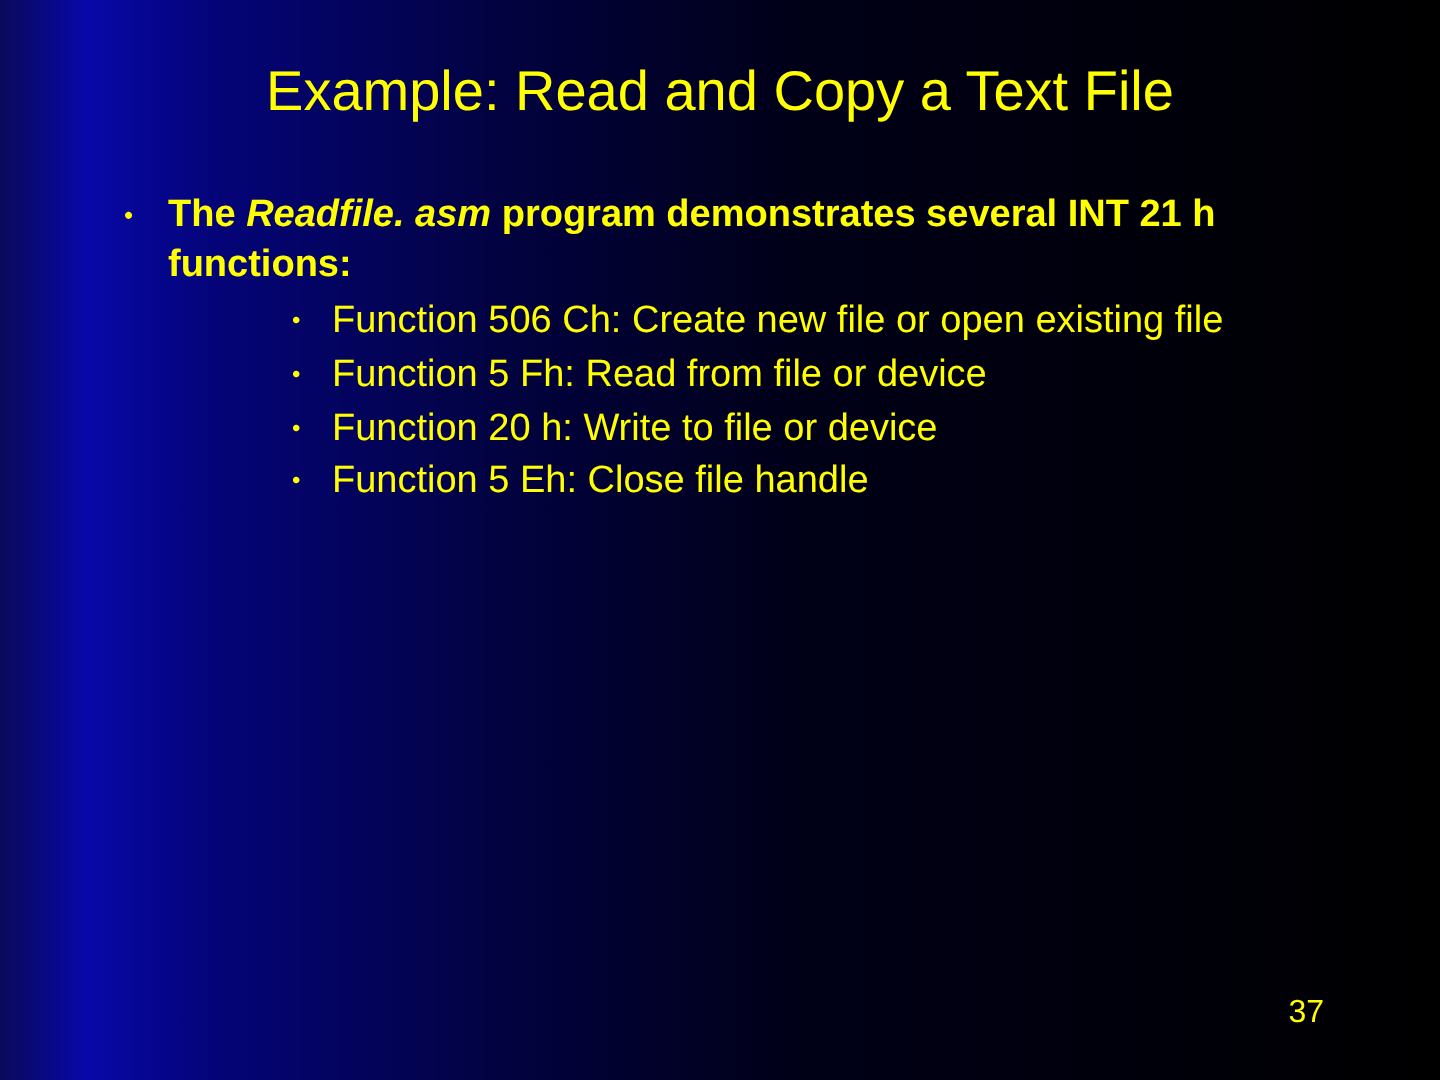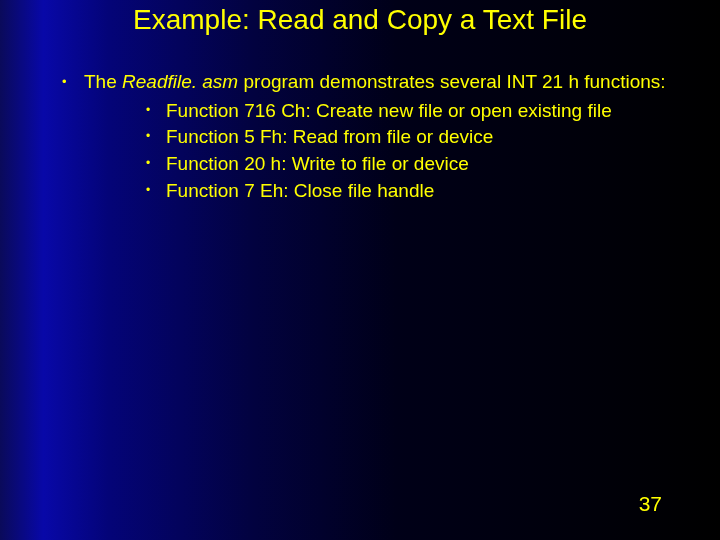--- a/index.html
+++ b/index.html
@@ -4,21 +4,21 @@
 <style>
   * { margin: 0; padding: 0; box-sizing: border-box; }
   html, body { width: 720px; height: 540px; overflow: hidden; }
   .slide {
     width: 720px;
     height: 540px;
     background: linear-gradient(to right, #0a0a5a 0%, #0808a8 6%, #040478 15%, #020240 35%, #000018 55%, #000000 100%);
     font-family: Arial, Helvetica, sans-serif;
     color: #ffff00;
     position: relative;
-    padding: 4px 0 0 0;
+    padding: 30px 0 0 0;
   }
   .title {
     text-align: center;
     font-size: 28px;
     font-weight: normal;
     margin-bottom: 34px;
     padding: 0 30px;
   }
   .content {
     padding: 0 50px 0 62px;
@@ -29,21 +29,21 @@
     display: flex;
     margin-bottom: 4px;
   }
   .outer-bullet {
     flex: 0 0 auto;
     font-size: 13px;
     padding-top: 4px;
     width: 22px;
     font-family: Arial, sans-serif;
   }
-  .outer-text { flex: 1; }
+  .outer-text { flex: 1; font-weight: bold; }
   .italic { font-style: italic; }
   .inner-list {
     margin-left: 84px;
     margin-top: 2px;
   }
   .inner-item {
     display: flex;
     margin-bottom: 2px;
   }
   .inner-bullet {
@@ -51,52 +51,52 @@
     font-size: 12px;
     padding-top: 4px;
     width: 20px;
     font-family: Arial, sans-serif;
   }
   .inner-text { flex: 1; }
   .page-num {
     position: absolute;
     bottom: 24px;
     right: 58px;
-    font-size: 21px;
+    font-size: 16px;
     color: #ffff00;
   }
 </style>
 </head>
 <body>
 
 <div class="slide">
   <h1 class="title">Example: Read and Copy a Text File</h1>
 
   <div class="content">
     <div class="outer-item">
       <div class="outer-bullet">•</div>
       <div class="outer-text">
         <span>The </span><span class="italic">Readfile. asm</span><span> program demonstrates several INT 21 h functions:</span>
       </div>
     </div>
 
     <div class="inner-list">
       <div class="inner-item">
         <div class="inner-bullet">•</div>
-        <div class="inner-text">Function 716 Ch: Create new file or open existing file</div>
+        <div class="inner-text">Function 506 Ch: Create new file or open existing file</div>
       </div>
       <div class="inner-item">
         <div class="inner-bullet">•</div>
         <div class="inner-text">Function 5 Fh: Read from file or device</div>
       </div>
       <div class="inner-item">
         <div class="inner-bullet">•</div>
         <div class="inner-text">Function 20 h: Write to file or device</div>
       </div>
       <div class="inner-item">
         <div class="inner-bullet">•</div>
-        <div class="inner-text">Function 7 Eh: Close file handle</div>
+        <div class="inner-text">Function 5 Eh: Close file handle</div>
       </div>
     </div>
   </div>
 
   <div class="page-num">37</div>
 </div>
 
 </body></html>

